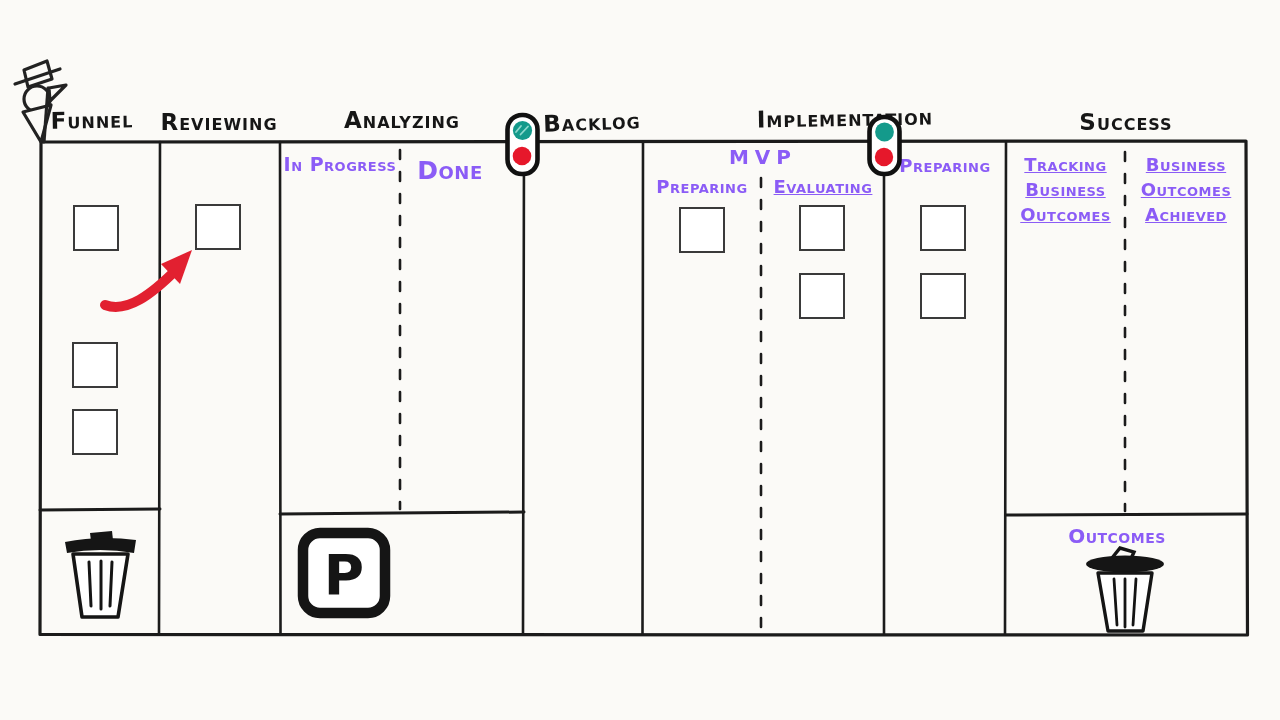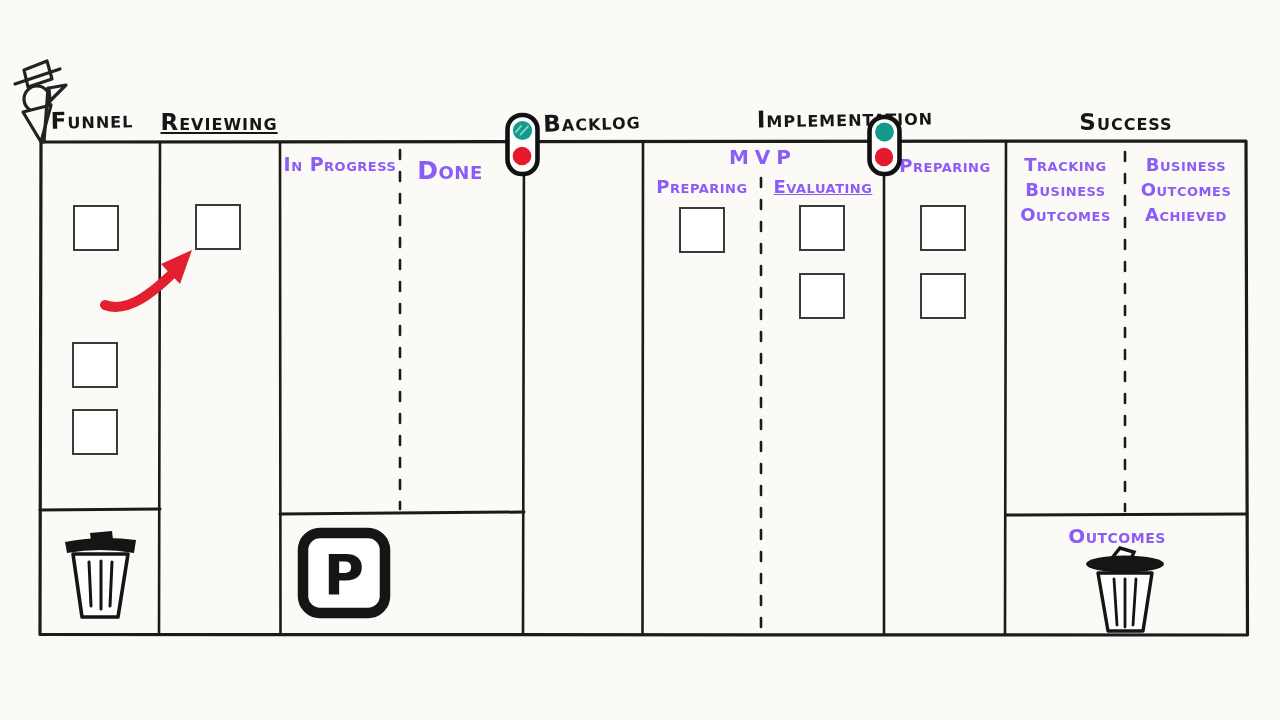--- a/index.html
+++ b/index.html
@@ -15,21 +15,21 @@
   .hdr{
     position:absolute;font-weight:bold;font-variant:small-caps;
     font-size:23px;letter-spacing:1px;text-align:center;color:#161616;
     white-space:nowrap;
   }
   .sub{
     position:absolute;font-weight:bold;font-variant:small-caps;
     font-size:18px;letter-spacing:.5px;text-align:center;color:#8b5cf6;
     white-space:nowrap;
   }
-  .multiline{line-height:25px;white-space:normal;}
+  .multiline{line-height:25px;white-space:normal;text-decoration:underline;}
   .mvp{letter-spacing:6px;}
   .tilt-a{transform:rotate(-2deg);}
   .tilt-b{transform:rotate(-1deg);}
   .card{
     position:absolute;width:46px;height:46px;background:#ffffff;
     border:2px solid #3a3a3a;box-sizing:border-box;
   }
 </style>
 </head>
 <body>
@@ -67,21 +67,22 @@
         <path d="M13 28 L58 13" fill="none"></path>
         <circle cx="35" cy="43" r="13"></circle>
         <path d="M21 56 L49 49 L39 86 Z"></path>
         <path d="M46 32 L42 86" fill="none"></path>
         <path d="M47 32 L64 29 L48 45 Z"></path>
       </g>
     </svg>
   </div>
 
   <div class="hdr tilt-b" style="left:46px;top:107px;width:92px;">Funnel</div>
-  <div class="hdr" style="left:160px;top:109px;width:118px;text-decoration:underline;">Reviewing</div>
+  <div class="hdr" style="left:160px;top:109px;width:118px;">Reviewing</div>
+  <div class="hdr" style="left:282px;top:107px;width:240px;">Analyzing</div>
   <div class="hdr tilt-a" style="left:540px;top:109px;width:104px;">Backlog</div>
   <div class="hdr tilt-b" style="left:700px;top:105px;width:290px;">Implementation</div>
   <div class="hdr" style="left:1006px;top:109px;width:240px;">Success</div>
 
   <div class="sub" style="left:282px;top:153px;width:116px;font-size:19px;">In Progress</div>
   <div class="sub" style="left:400px;top:156px;width:100px;font-size:25px;">Done</div>
 
   <div class="sub mvp" style="left:643px;top:145px;width:240px;font-size:20px;">MVP</div>
   <div class="sub" style="left:643px;top:176px;width:118px;">Preparing</div>
   <div class="sub" style="left:763px;top:176px;width:120px;text-decoration:underline;">Evaluating</div>

